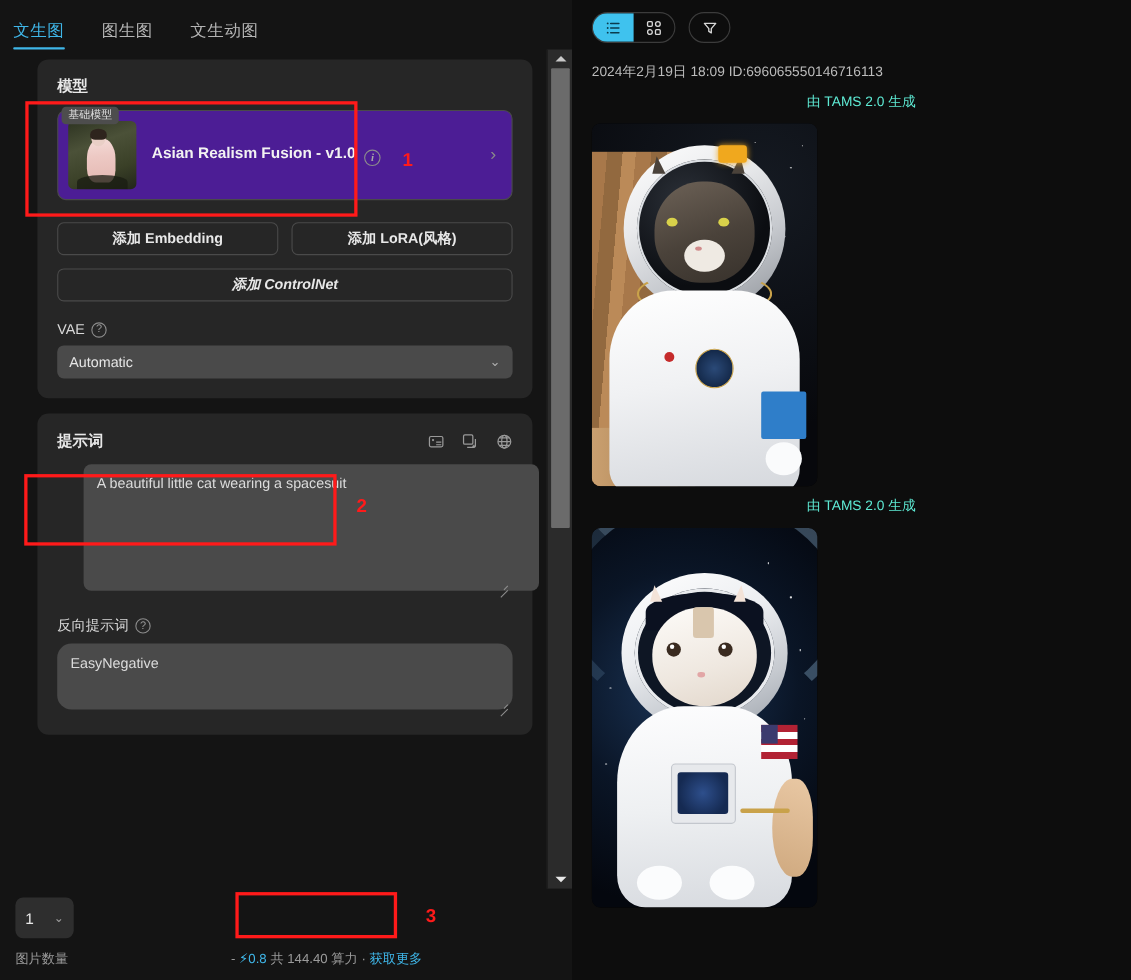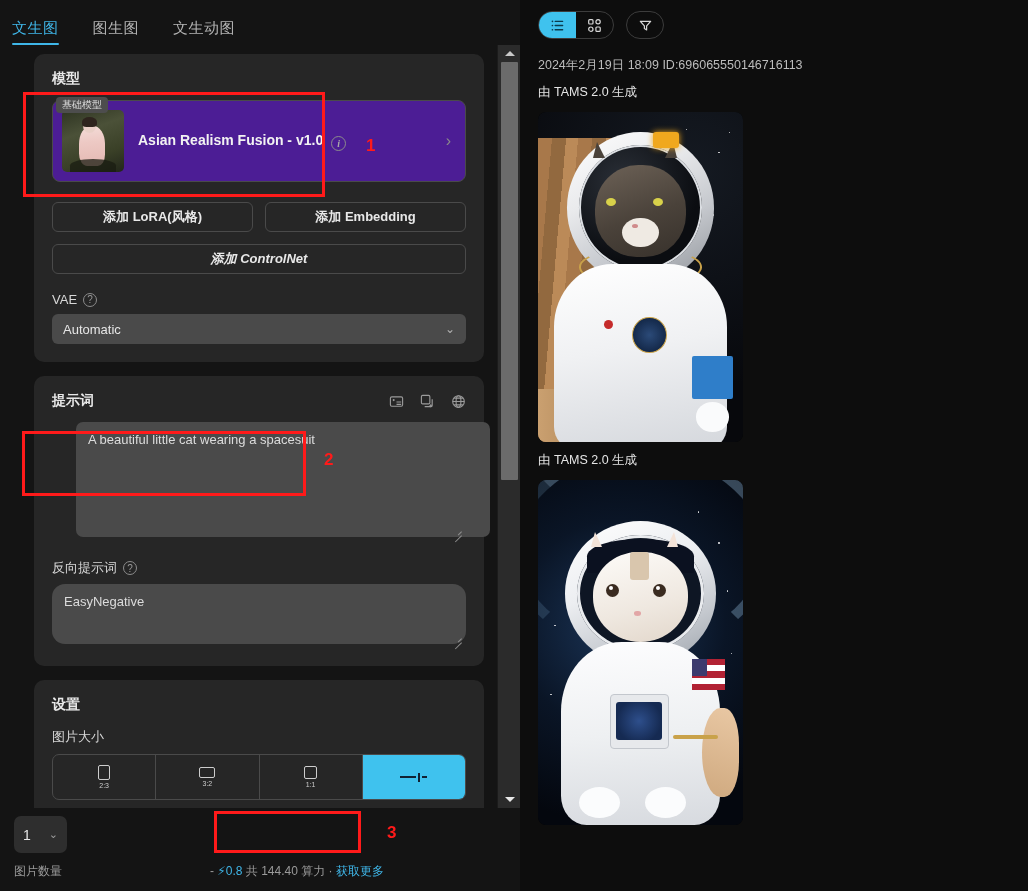--- a/index.html
+++ b/index.html
@@ -229,21 +229,21 @@
     width: 37px; display: flex; align-items: center; justify-content: center;
     cursor: pointer;
   }
   .seg-item.active { background: #3fc2ee; }
   .filter-btn {
     width: 38px; height: 28px; border: 1px solid #3c3c3c; border-radius: 15px;
     display: flex; align-items: center; justify-content: center; cursor: pointer;
   }
   .gal-item { padding: 0 0 0 18px; }
   .gal-meta-1 { font-size: 12.5px; color: #bcbcbc; margin-top: 18px; }
-  .gal-meta-2 { font-size: 12.5px; color: #e5e5e5; margin-top: 10px; }
+  .gal-meta-2 { font-size: 12.5px; color: #5eead4; margin-top: 10px; text-align: center; }
   .gal-img {
     width: 205px; border-radius: 8px; margin-top: 11px; overflow: hidden;
     position: relative; background:#000;
   }
   .gal-img.one { height: 330px; }
   .gal-img.two { height: 345px; }
 
   
   .scene { position:absolute; inset:0; }
   .stars span {
@@ -389,22 +389,22 @@
               </div>
               <div class="model-badge">基础模型</div>
             </div>
             <div class="model-name">
               <span>Asian Realism Fusion - v1.0</span><span class="info-icon">i</span>
             </div>
             <div class="model-chevron">›</div>
           </div>
 
           <div class="btn-row">
+            <div class="ghost-btn">添加 Embedding</div>
             <div class="ghost-btn">添加 LoRA(风格)</div>
-            <div class="ghost-btn">添加 Embedding</div>
           </div>
           <div class="ghost-btn full">添加 ControlNet</div>
 
           <div class="field-label">
             <span>VAE</span>
             <span class="q-icon">?</span>
           </div>
           <div class="select-box">
             <span>Automatic</span>
             <span class="chev">⌄</span>
@@ -446,45 +446,20 @@
           <div class="field-label">
             <span>反向提示词</span>
             <span class="q-icon">?</span>
           </div>
           <div class="ta-pos">
             <textarea class="textarea" rows="4" style="height: 60px; border-radius: 13px;" placeholder="">EasyNegative</textarea>
             <span class="ta-grip"></span>
           </div>
         </div>
 
-        <div class="card">
-          <div class="card-title">设置</div>
-          <div class="size-label">图片大小</div>
-          <div class="ratio-row">
-            <div class="ratio-btn">
-              <span class="ratio-glyph" style="width:12px;height:15px"></span>
-              <span class="ratio-txt">2:3</span>
-            </div>
-            <div class="ratio-btn">
-              <span class="ratio-glyph" style="width:16px;height:11px"></span>
-              <span class="ratio-txt">3:2</span>
-            </div>
-            <div class="ratio-btn">
-              <span class="ratio-glyph" style="width:13px;height:13px"></span>
-              <span class="ratio-txt">1:1</span>
-            </div>
-            <div class="ratio-btn active">
-              <span class="custom-glyph">
-                <span class="bar"></span>
-                  <span class="tick"></span>
-                  <span class="dash"></span>
-              </span>
-            </div>
-          </div>
-        </div>
 
       </div>
     </div>
 
     <div class="sbar">
       <div class="sbar-btn">
           <span class="arrow-up"></span>
         </div>
       <div class="sbar-thumb"></div>
       <div class="sbar-btn bottom">

